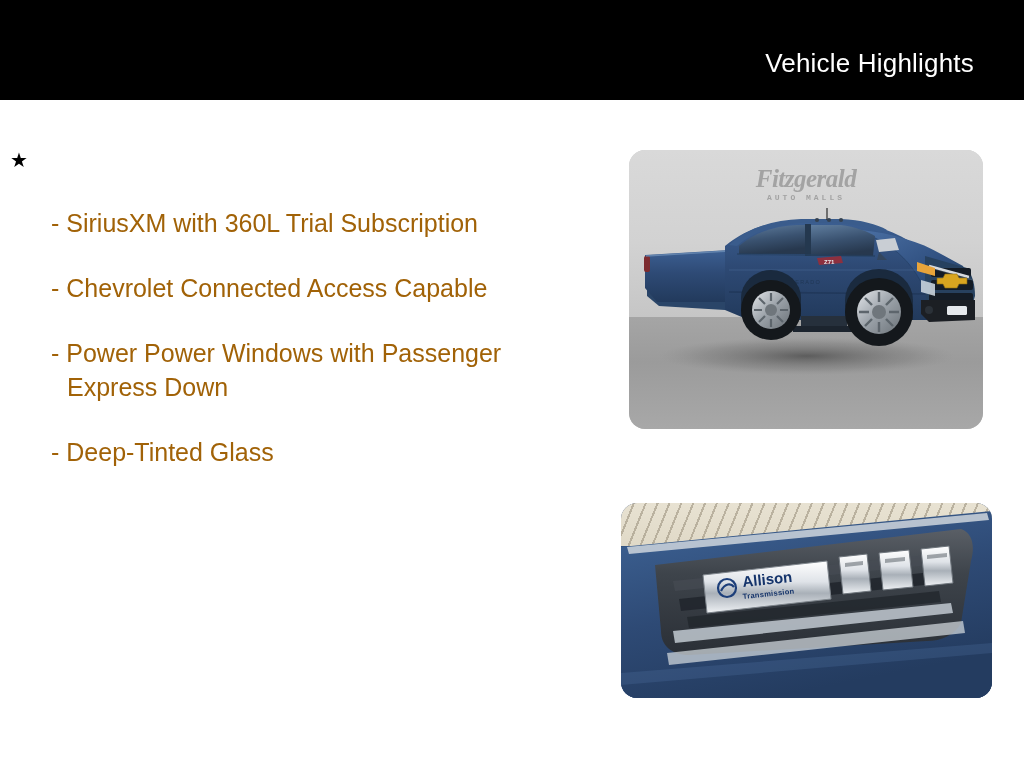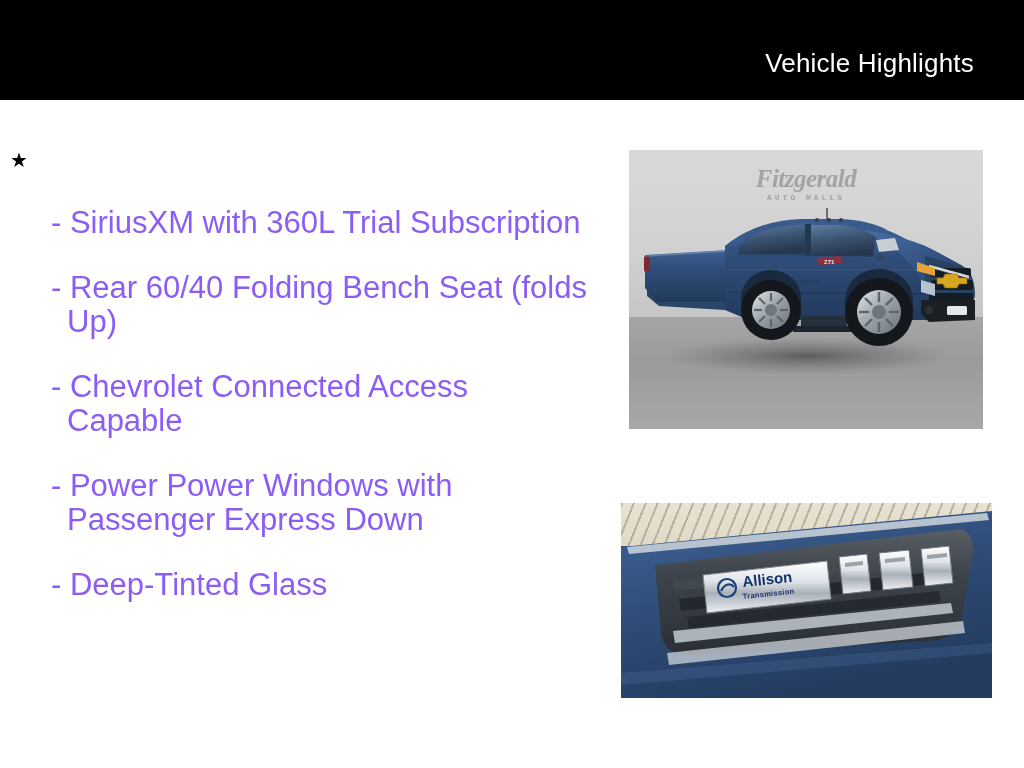--- a/index.html
+++ b/index.html
@@ -68,36 +68,37 @@
     line-height: 33px;
     color: #000000;
     font-weight: 400;
   }
 
   .sub-list {
     list-style: none;
     padding-left: 41px;
   }
   .sub-item {
-    font-size: 31px;
+    font-size: 25px;
     line-height: 34px;
-    color: #8b5cf6;
+    color: #a16207;
     font-weight: 400;
     margin-bottom: 31px;
     max-width: 540px;
     text-indent: -16px;
     padding-left: 16px;
   }
   .sub-item:last-child { margin-bottom: 0; }
 
   
   .photo {
     position: absolute;
     overflow: hidden;
     background: #ffffff;
+    border-radius: 16px;
   }
 
   
   #photo-truck {
     left: 629px;
     top: 150px;
     width: 354px;
     height: 279px;
     background: #cfcfcf;
   }
@@ -176,21 +177,20 @@
   </div>
 
   <div class="content-col">
 
     <div class="feature-heading">
       <span class="star-bullet">★</span>
     </div>
 
     <ul class="sub-list">
       <li class="sub-item">- SiriusXM with 360L Trial Subscription</li>
-      <li class="sub-item">- Rear 60/40 Folding Bench Seat (folds Up)</li>
       <li class="sub-item">- Chevrolet Connected Access Capable</li>
       <li class="sub-item">- Power Power Windows with Passenger Express Down</li>
       <li class="sub-item">- Deep-Tinted Glass</li>
     </ul>
   </div>
 
   <div class="photo" id="photo-truck">
     <div class="studio-wall"></div>
     <div class="studio-floor"></div>
 

